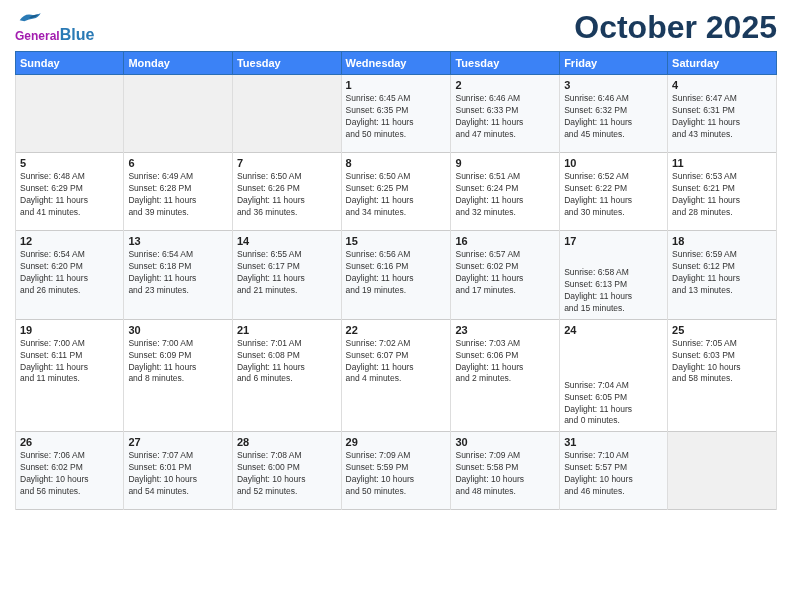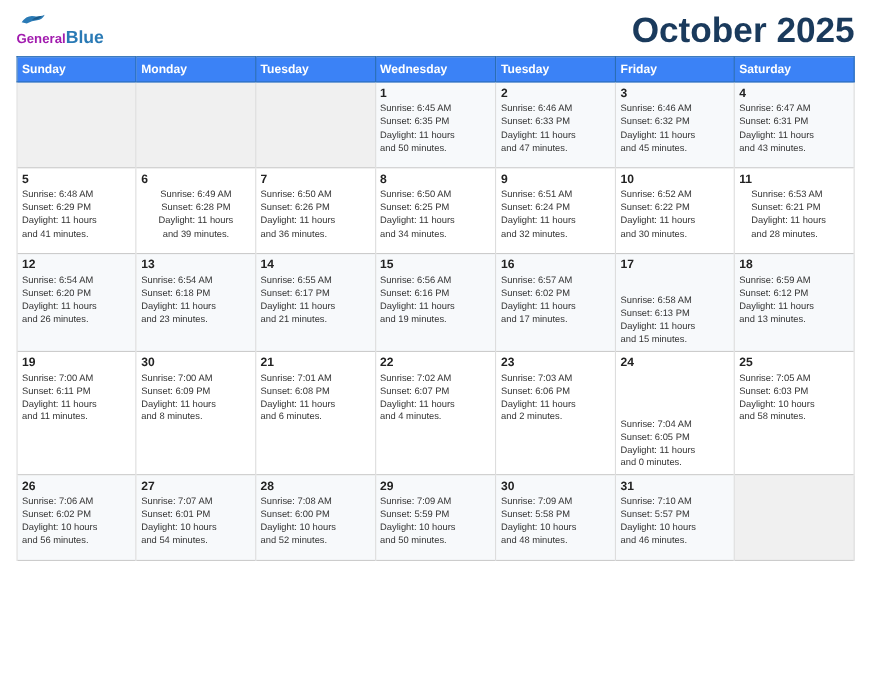--- a/index.html
+++ b/index.html
@@ -159,21 +159,21 @@
         <tr>
           <td>
             <div class="day-num">5</div>
             <div class="day-info" style="white-space: pre-line;">Sunrise: 6:48 AM
 Sunset: 6:29 PM
 Daylight: 11 hours
 and 41 minutes.</div>
           </td>
           <td>
             <div class="day-num">6</div>
-            <div class="day-info" style="white-space: pre-line; text-align: center;">Sunrise: 6:49 AM
+            <div class="day-info" style="white-space: pre-line;">Sunrise: 6:49 AM
 Sunset: 6:28 PM
 Daylight: 11 hours
 and 39 minutes.</div>
           </td>
           <td>
             <div class="day-num">7</div>
             <div class="day-info" style="white-space: pre-line;">Sunrise: 6:50 AM
 Sunset: 6:26 PM
 Daylight: 11 hours
 and 36 minutes.</div>
@@ -194,21 +194,21 @@
           </td>
           <td>
             <div class="day-num">10</div>
             <div class="day-info" style="white-space: pre-line;">Sunrise: 6:52 AM
 Sunset: 6:22 PM
 Daylight: 11 hours
 and 30 minutes.</div>
           </td>
           <td>
             <div class="day-num">11</div>
-            <div class="day-info" style="white-space: pre-line; margin-left: 11px;">Sunrise: 6:53 AM
+            <div class="day-info" style="white-space: pre-line;">Sunrise: 6:53 AM
 Sunset: 6:21 PM
 Daylight: 11 hours
 and 28 minutes.</div>
           </td>
         </tr>
         <tr>
           <td>
             <div class="day-num">12</div>
             <div class="day-info" style="white-space: pre-line;">Sunrise: 6:54 AM
 Sunset: 6:20 PM

